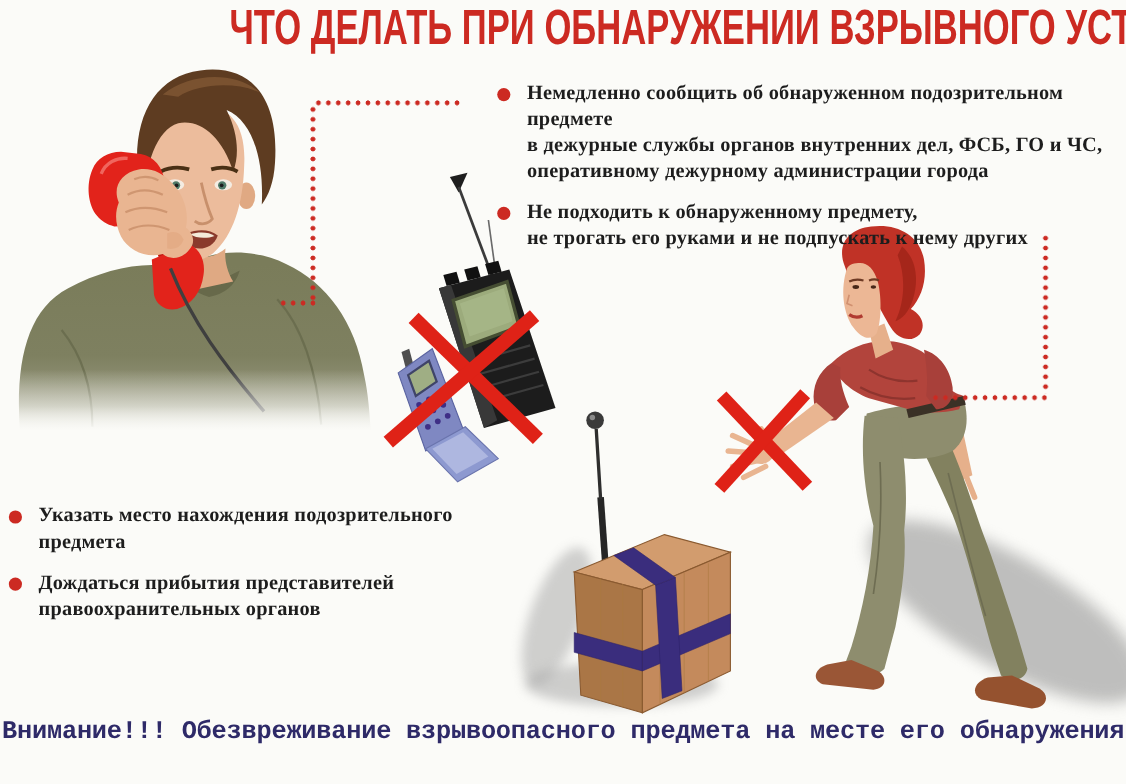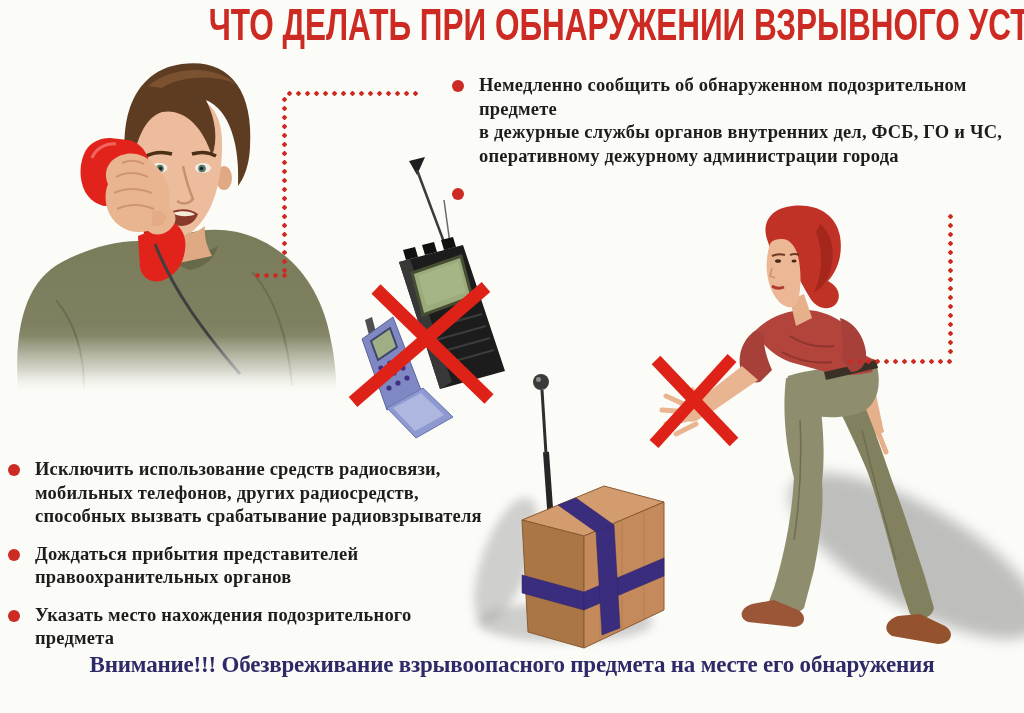--- a/index.html
+++ b/index.html
@@ -25,21 +25,21 @@
   }
   ul.bullets .txt{
     margin:0;font-weight:700;font-size:18.5px;line-height:23.5px;
     color:#1d1d1d;white-space:pre-line;letter-spacing:.2px;
   }
   .bullets-right{left:452px;top:74px;width:575px;}
   .bullets-left{left:8px;top:458px;width:480px;}
   
   .warning{
     position:absolute;top:652px;left:0;width:1024px;text-align:center;
-    font-family:Liberation Serif, serif;font-weight:700;
+    font-family:Liberation Mono, monospace;font-weight:700;
     font-size:23px;line-height:26px;color:#2e2a68;letter-spacing:-.2px;
   }
   
   .dots-h,.dots-v{position:absolute;}
   .dots-h{
     height:5px;
     background-image:radial-gradient(circle,#cc2a22 2px,rgba(0,0,0,0) 2.4px);
     background-size:9px 5px;background-repeat:repeat-x;background-position:center left;
   }
   .dots-v{
@@ -253,38 +253,34 @@
 
   <ul class="bullets bullets-right">
     <li>
       <span class="dot"></span>
       <p class="txt">Немедленно сообщить об обнаруженном подозрительном предмете
 в дежурные службы органов внутренних дел, ФСБ, ГО и ЧС,
 оперативному дежурному администрации города</p>
     </li>
     <li>
       <span class="dot"></span>
+      <p class="txt">Не подходить к обнаруженному предмету,
+не трогать его руками и не подпускать к нему других</p>
     </li>
   </ul>
 
   <ul class="bullets bullets-left">
     <li>
       <span class="dot"></span>
-      <p class="txt">Исключить использование средств радиосвязи,
-мобильных телефонов, других радиосредств,
-способных вызвать срабатывание радиовзрывателя</p>
+      <p class="txt">Указать место нахождения подозрительного предмета</p>
     </li>
     <li>
       <span class="dot"></span>
       <p class="txt">Дождаться прибытия представителей
 правоохранительных органов</p>
-    </li>
-    <li>
-      <span class="dot"></span>
-      <p class="txt">Указать место нахождения подозрительного предмета</p>
     </li>
   </ul>
 
   <div class="warning">
     <div>Внимание!!! Обезвреживание взрывоопасного предмета на месте его обнаружения</div>
   </div>
 
 </div>
 
 </body></html>

